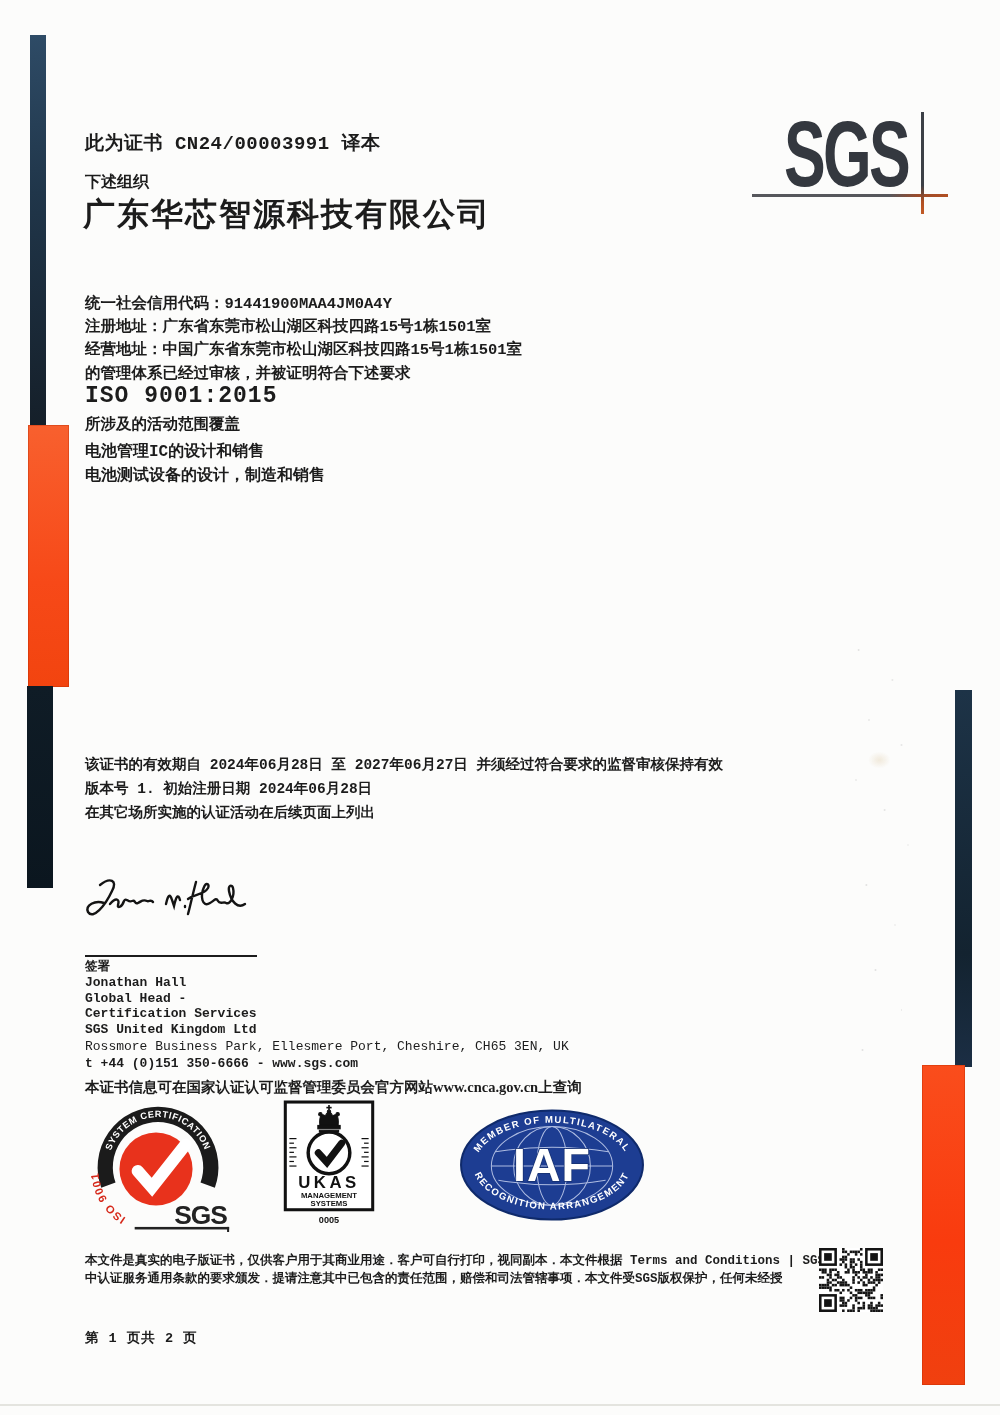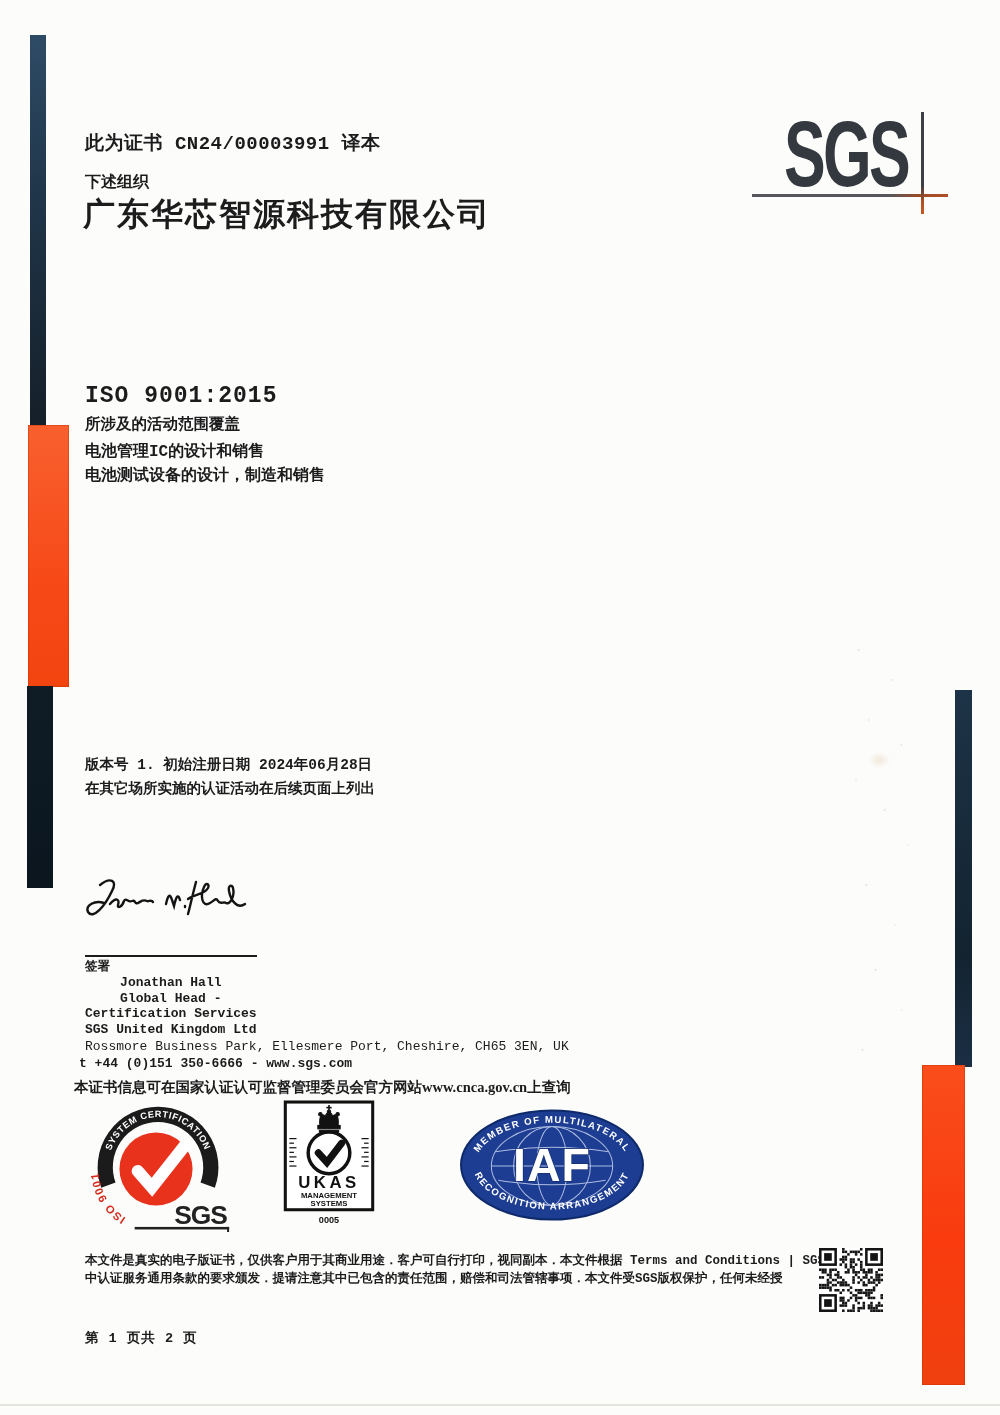--- a/index.html
+++ b/index.html
@@ -13,24 +13,24 @@
   .t-ref{left:85px;top:130px;font-size:19px;font-weight:700;letter-spacing:.5px;}
   .t-org-intro{left:85px;top:172px;font-size:16px;font-weight:700;}
   .t-company{left:83px;top:193px;font-size:32px;font-weight:800;letter-spacing:2px;text-align:right;}
   .t-details{left:85px;top:293px;font-size:15.5px;font-weight:700;line-height:23.2px;}
   .t-iso{left:85px;top:383px;font-size:23px;font-weight:700;letter-spacing:1px;}
   .t-scope-head{left:85px;top:414px;font-size:15.5px;font-weight:700;}
   .t-scope-items{left:85px;top:441px;font-size:16px;font-weight:700;line-height:23.5px;}
   .t-validity{left:85px;top:753px;font-size:14.5px;font-weight:700;line-height:24px;}
   .sig-rule{left:85px;top:955px;width:172px;height:2px;background:#1c1c1c;}
   .t-sig-label{left:85px;top:958px;font-size:12.5px;font-weight:700;}
-  .t-signatory{left:85px;top:975px;font-size:13px;font-weight:700;line-height:15.6px;text-align:center;}
+  .t-signatory{left:85px;top:975px;font-size:13px;font-weight:700;line-height:15.6px;}
   .t-sig-address{left:85px;top:1039px;font-size:13px;font-weight:400;}
-  .t-sig-contact{left:79px;top:1056px;font-size:13px;font-weight:700;}
-  .t-verify{left:74px;top:1078px;font-size:14.5px;font-weight:700;}
+  .t-sig-contact{left:85px;top:1056px;font-size:13px;font-weight:700;}
+  .t-verify{left:85px;top:1078px;font-size:14.5px;font-weight:700;}
   .t-footer{left:85px;top:1252px;font-size:12.5px;font-weight:700;line-height:18.2px;}
   .t-pageno{left:85px;top:1311px;font-size:13.5px;font-weight:700;letter-spacing:1px;margin-top:18px;}
 
   
   .bar{position:absolute;}
   .bar-navy-1{left:30px;top:35px;width:16px;height:392px;background:linear-gradient(180deg,#2e4b66 0%,#20364a 40%,#151f29 100%);}
   .bar-orange-left{left:28px;top:425px;width:41px;height:262px;background:linear-gradient(180deg,#f8602e 0%,#f74918 60%,#f2440f 100%);box-shadow:inset 0 0 0 1px rgba(180,40,0,.35);}
   .bar-navy-2{left:27px;top:686px;width:26px;height:202px;background:linear-gradient(180deg,#0f1c26 0%,#0b161f 100%);}
   .bar-navy-right{left:955px;top:690px;width:17px;height:377px;background:linear-gradient(180deg,#1d3347 0%,#132330 70%,#1b2e44 100%);}
   .bar-orange-right{left:922px;top:1065px;width:43px;height:320px;background:linear-gradient(180deg,#fa4d1c 0%,#f93b0e 55%,#f0400f 100%);box-shadow:inset 0 0 0 1px rgba(190,45,0,.4);}
@@ -77,29 +77,36 @@
   <div class="abs page-edge"></div>
 
   <div class="abs sgs-word">SGS</div>
   <div class="abs sgs-hline"></div>
   <div class="abs sgs-vline"></div>
 
   <div class="abs t-ref nowrap">此为证书 CN24/00003991 译本</div>
   <div class="abs t-org-intro cjk nowrap">下述组织</div>
   <div class="abs t-company cjk nowrap">广东华芯智源科技有限公司</div>
 
+  <div class="abs t-details">
+    <div class="nowrap">统一社会信用代码：91441900MAA4JM0A4Y</div>
+    <div class="nowrap">注册地址：广东省东莞市松山湖区科技四路15号1栋1501室</div>
+    <div class="nowrap">经营地址：中国广东省东莞市松山湖区科技四路15号1栋1501室</div>
+    <div class="nowrap">的管理体系已经过审核，并被证明符合下述要求</div>
+  </div>
   <div class="abs t-iso nowrap">ISO 9001:2015</div>
 
   <div class="abs t-scope-head nowrap">所涉及的活动范围覆盖</div>
   <div class="abs t-scope-items">
     <div class="nowrap">电池管理IC的设计和销售</div>
     <div class="nowrap">电池测试设备的设计，制造和销售</div>
   </div>
 
   <div class="abs t-validity">
+    <div class="nowrap">该证书的有效期自 2024年06月28日 至 2027年06月27日 并须经过符合要求的监督审核保持有效</div>
     <div class="nowrap">版本号 1. 初始注册日期 2024年06月28日</div>
     <div class="nowrap">在其它场所实施的认证活动在后续页面上列出</div>
   </div>
 
   <svg class="abs" style="left:80px;top:873px;" width="190" height="62" viewBox="0 0 190 62">
     <g fill="none" stroke="#141414" stroke-width="2.4" stroke-linecap="round">
       <path d="M20,12 C30,4 38,7 32,18 C25,33 13,47 8,39 C5,32 15,27 24,30 M30,31 C36,24 40,26 38,32 C37,36 42,34 44,28 C46,24 48,30 52,28 C56,26 54,32 58,30 C62,28 63,26 67,28 C69,29 71,26 73,29"></path>
       <path d="M86,31 C88,22 90,20 92,27 L94,33 C96,24 98,20 100,27 M105,33 L105,34"></path>
       <path d="M116,9 C112,24 110,34 108,41 M108,26 C116,20 124,22 128,15 C130,11 126,9 124,14 C120,23 122,35 130,30 C134,28 136,24 138,28 C140,32 144,28 146,30 C150,32 155,23 153,15 C152,11 148,12 149,18 C151,29 158,36 165,31"></path>
     </g>

